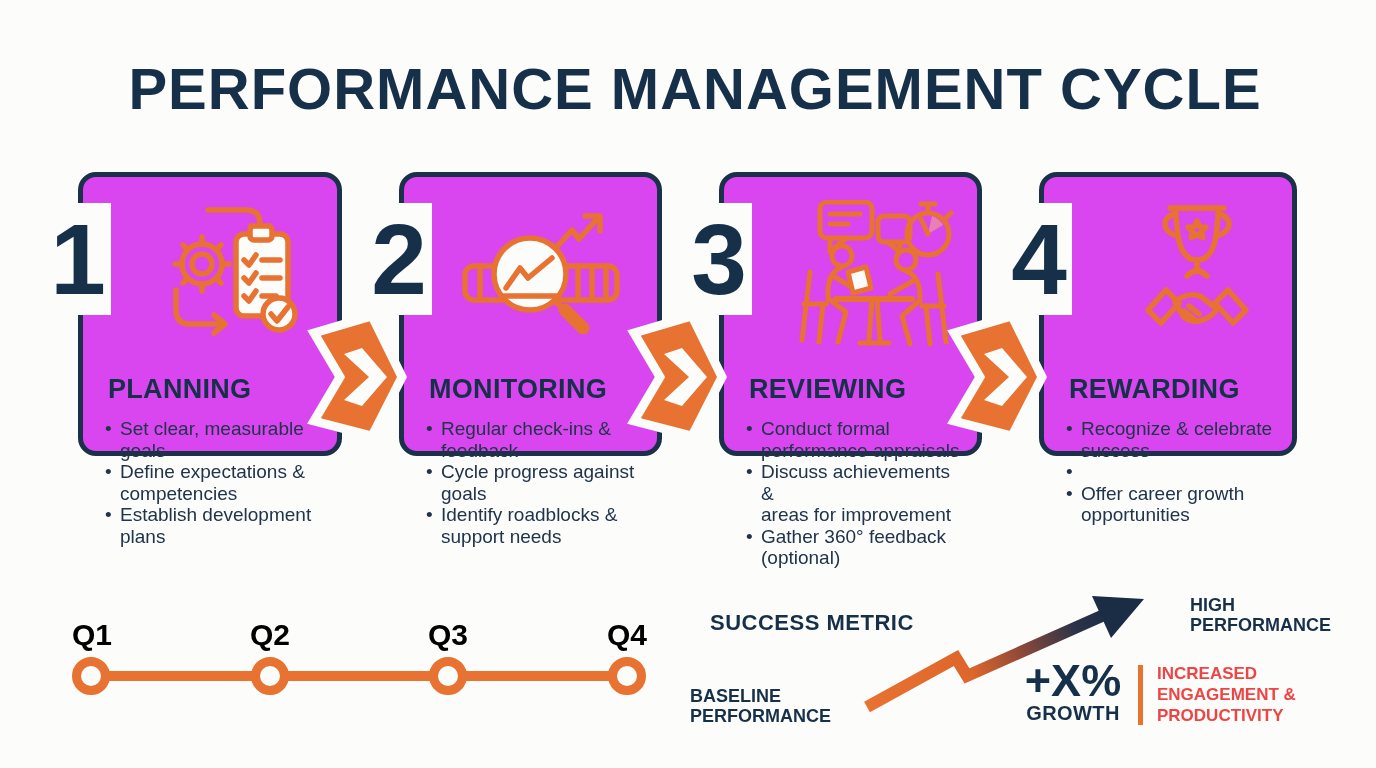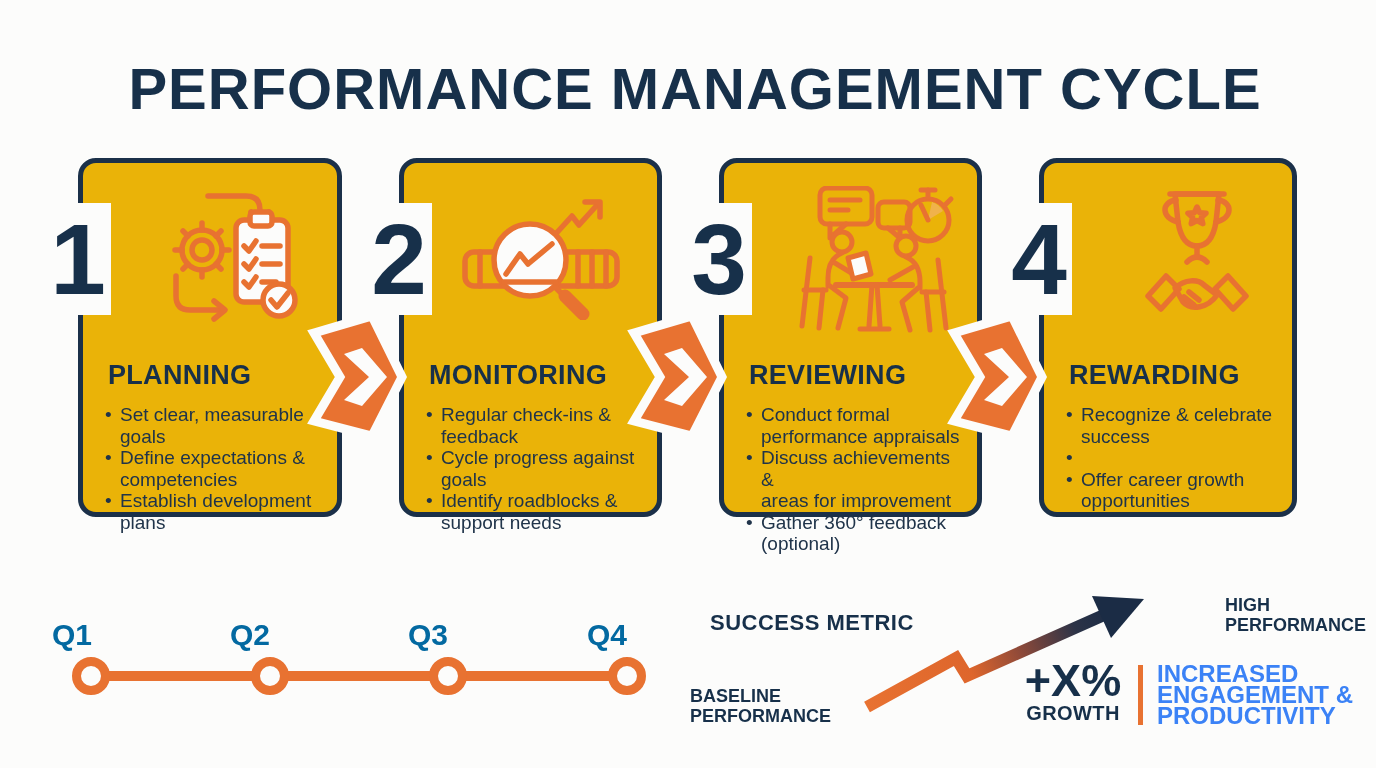--- a/index.html
+++ b/index.html
@@ -1,53 +1,53 @@
 <!DOCTYPE html>
 <html><head>
 <meta charset="utf-8">
 <style>
   html,body{margin:0;padding:0;background:#e9e9e9;}
   .canvas{position:relative;width:1376px;height:768px;background:#FCFCFB;overflow:hidden;
           font-family:"Liberation Sans",sans-serif;color:#1B3049;}
   .title{position:absolute;left:0;top:48px;width:100%;margin:7px;text-align:center;
          font-size:58px;font-weight:800;letter-spacing:1px;color:#17304A;}
   
-  .card{position:absolute;top:158px;height:359px;border:5px solid #1B3049;border-radius:18px;
-        background:#eab308;box-sizing:border-box;z-index:1;}
+  .card{position:absolute;top:172px;height:284px;border:5px solid #1B3049;border-radius:18px;
+        background:#d946ef;box-sizing:border-box;z-index:1;}
   .stage-number{position:absolute;top:203px;width:66px;text-align:center;z-index:3;
         font-size:100px;line-height:112px;font-weight:800;color:#17304A;background:#FCFCFB;}
   .stage-title{position:absolute;left:25px;top:197px;font-size:27px;font-weight:800;
         letter-spacing:.3px;color:#17304A;white-space:nowrap;}
   .bullets{position:absolute;left:22px;top:241px;width:218px;}
   .bullet{display:flex;font-size:19px;line-height:21.5px;color:#20344A;}
   .bullet .dot{width:15px;flex:0 0 15px;color:#20344A;}
   .bullet-text{white-space:pre-line;}
   .icon{position:absolute;}
   .arrow-svg{position:absolute;top:307px;width:106px;height:138px;z-index:2;}
   
   .tl-line{position:absolute;left:91px;top:671px;width:536px;height:10px;background:#E87231;border-radius:5px;}
   .tl-ring{position:absolute;top:657px;width:38px;height:38px;box-sizing:border-box;
            border:9px solid #E87231;border-radius:50%;background:#FCFCFB;}
-  .tl-label{position:absolute;top:618px;width:80px;
-            font-size:30px;font-weight:800;color:#0369a1;}
+  .tl-label{position:absolute;top:618px;width:80px;text-align:center;
+            font-size:30px;font-weight:800;color:#000000;}
   .tl-caption{position:absolute;left:260px;top:708px;width:200px;text-align:center;
             font-size:19px;color:#20344A;}
   
   .sm-heading{position:absolute;left:710px;top:610px;font-size:22px;font-weight:800;
             letter-spacing:.5px;color:#17304A;white-space:nowrap;}
   .sm-baseline{position:absolute;left:690px;top:686px;width:165px;text-align:left;
             font-size:18px;font-weight:700;line-height:20px;color:#17304A;white-space:pre-line;}
-  .sm-high{position:absolute;left:1225px;top:595px;font-size:18px;font-weight:700;
+  .sm-high{position:absolute;left:1190px;top:595px;font-size:18px;font-weight:700;
             line-height:20px;color:#17304A;white-space:pre-line;}
   .sm-growth{position:absolute;left:1021px;top:660px;width:104px;text-align:center;color:#17304A;}
   .sm-growth .pct{font-size:45px;line-height:42px;font-weight:800;}
   .sm-growth .lbl{font-size:20px;line-height:22px;font-weight:800;letter-spacing:.4px;}
   .sm-divider{position:absolute;left:1138px;top:665px;width:5px;height:60px;background:#E87231;}
-  .sm-outcome{position:absolute;left:1157px;top:663px;font-size:24px;font-weight:700;
-            line-height:21px;color:#3b82f6;white-space:pre-line;}
+  .sm-outcome{position:absolute;left:1157px;top:663px;font-size:17px;font-weight:700;
+            line-height:21px;color:#ef4444;white-space:pre-line;}
   .sm-arrow{position:absolute;left:690px;top:575px;width:470px;height:160px;}
 </style>
 </head>
 <body>
 
 <div class="canvas">
 
   <h1 class="title">PERFORMANCE MANAGEMENT CYCLE</h1>
 
   <div class="card" style="left:78px;width:264px">

